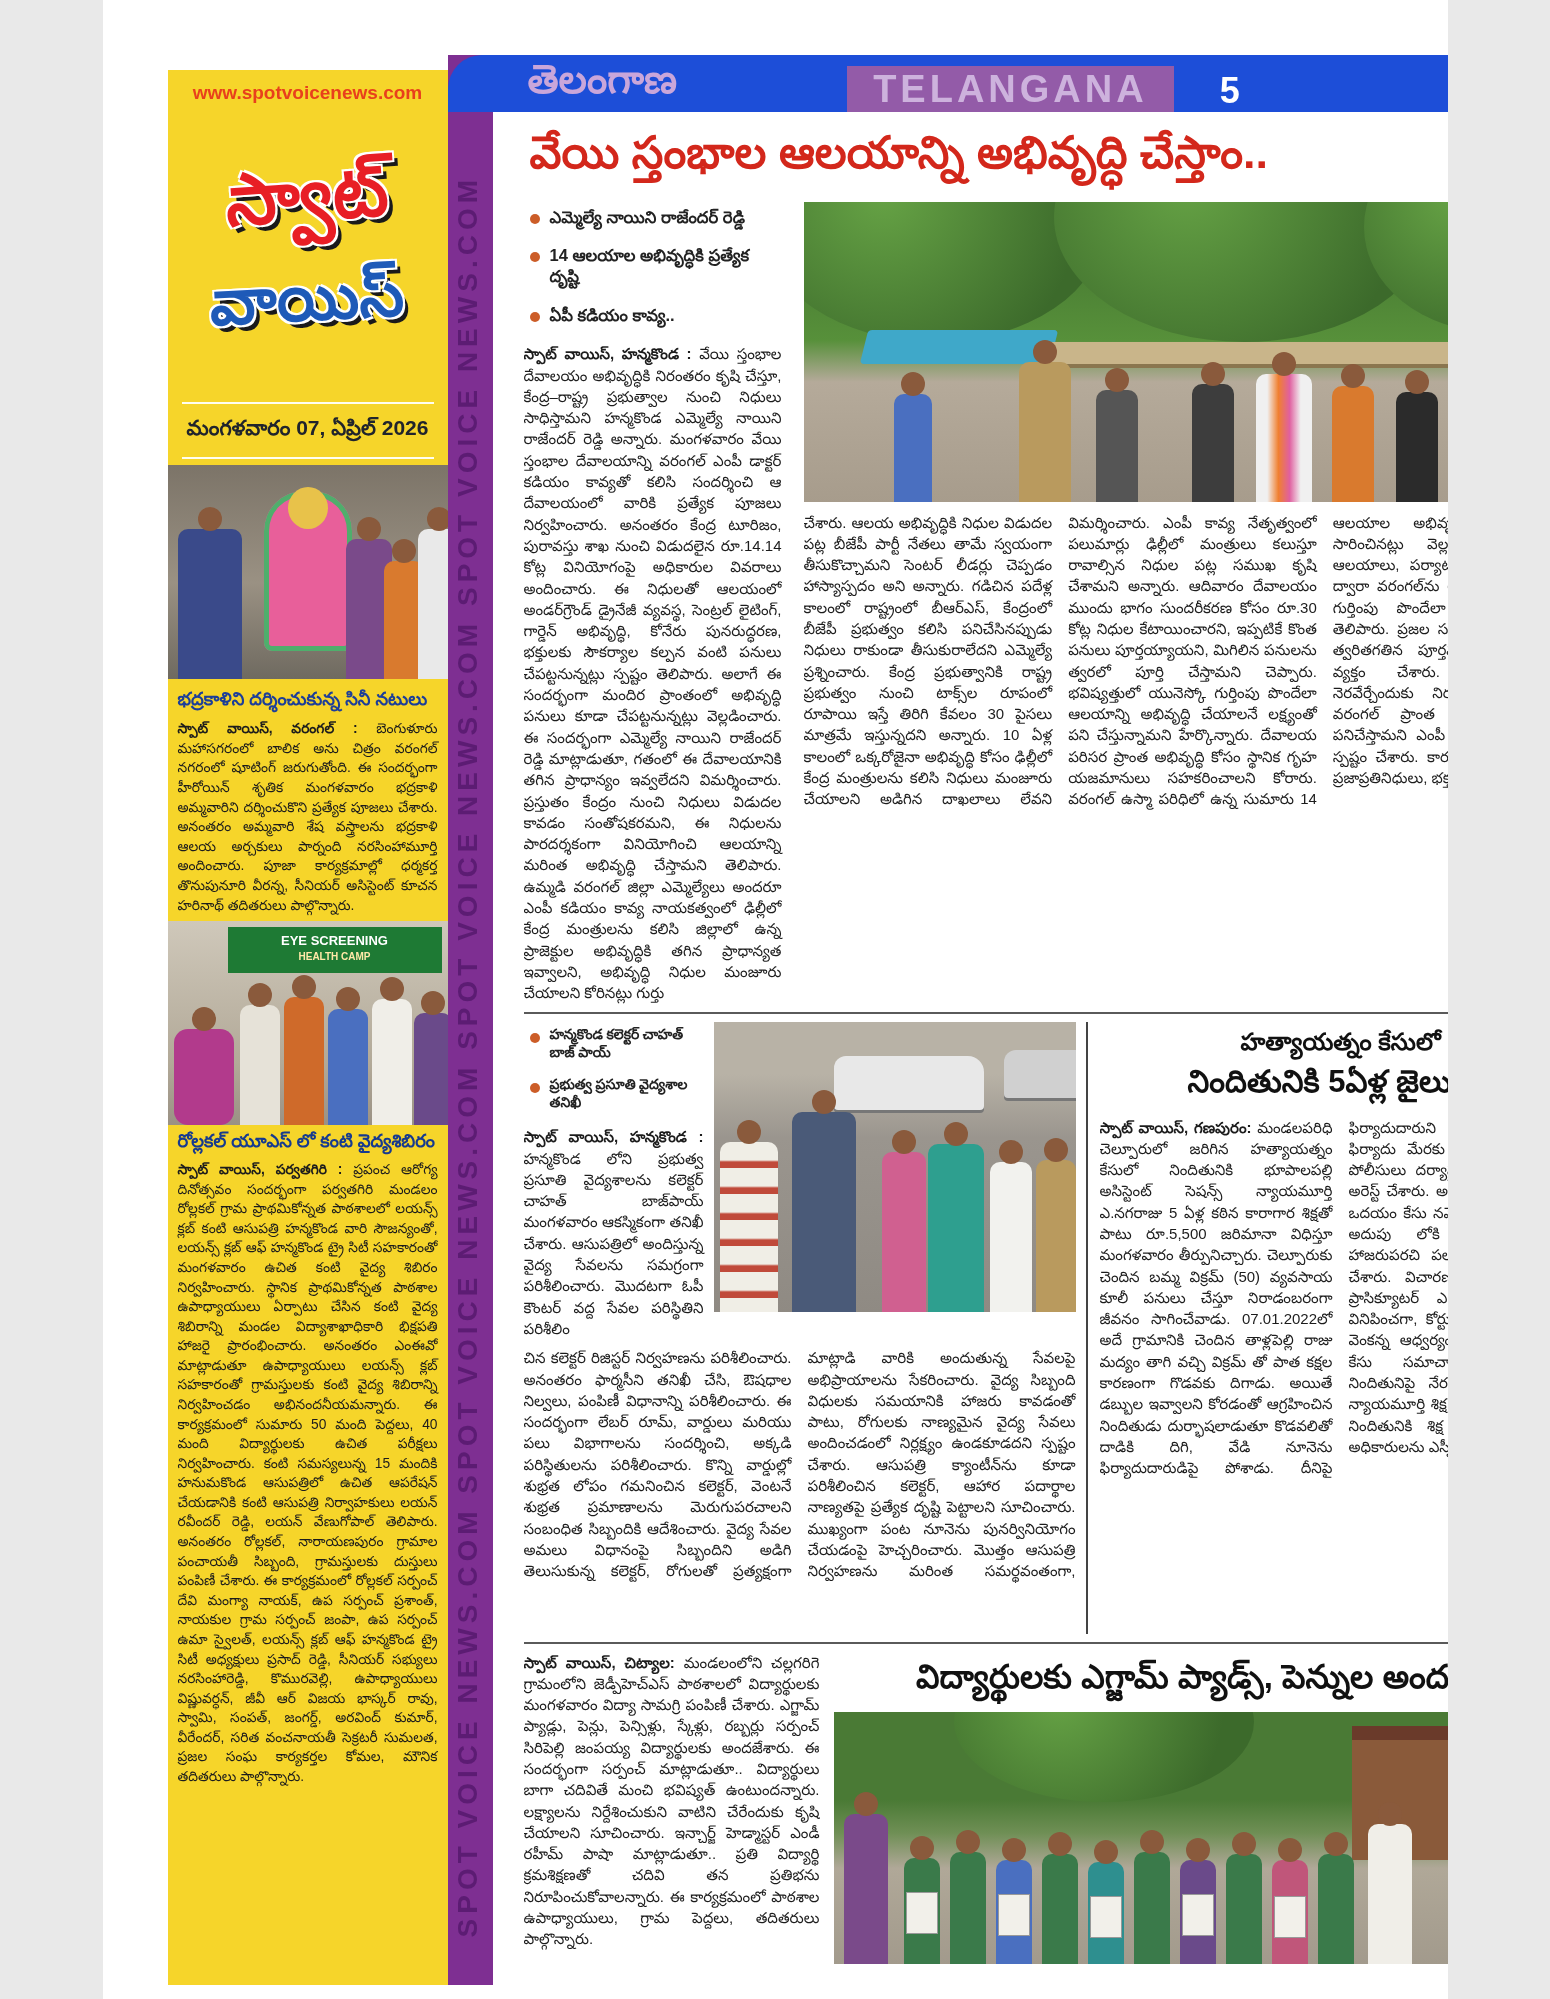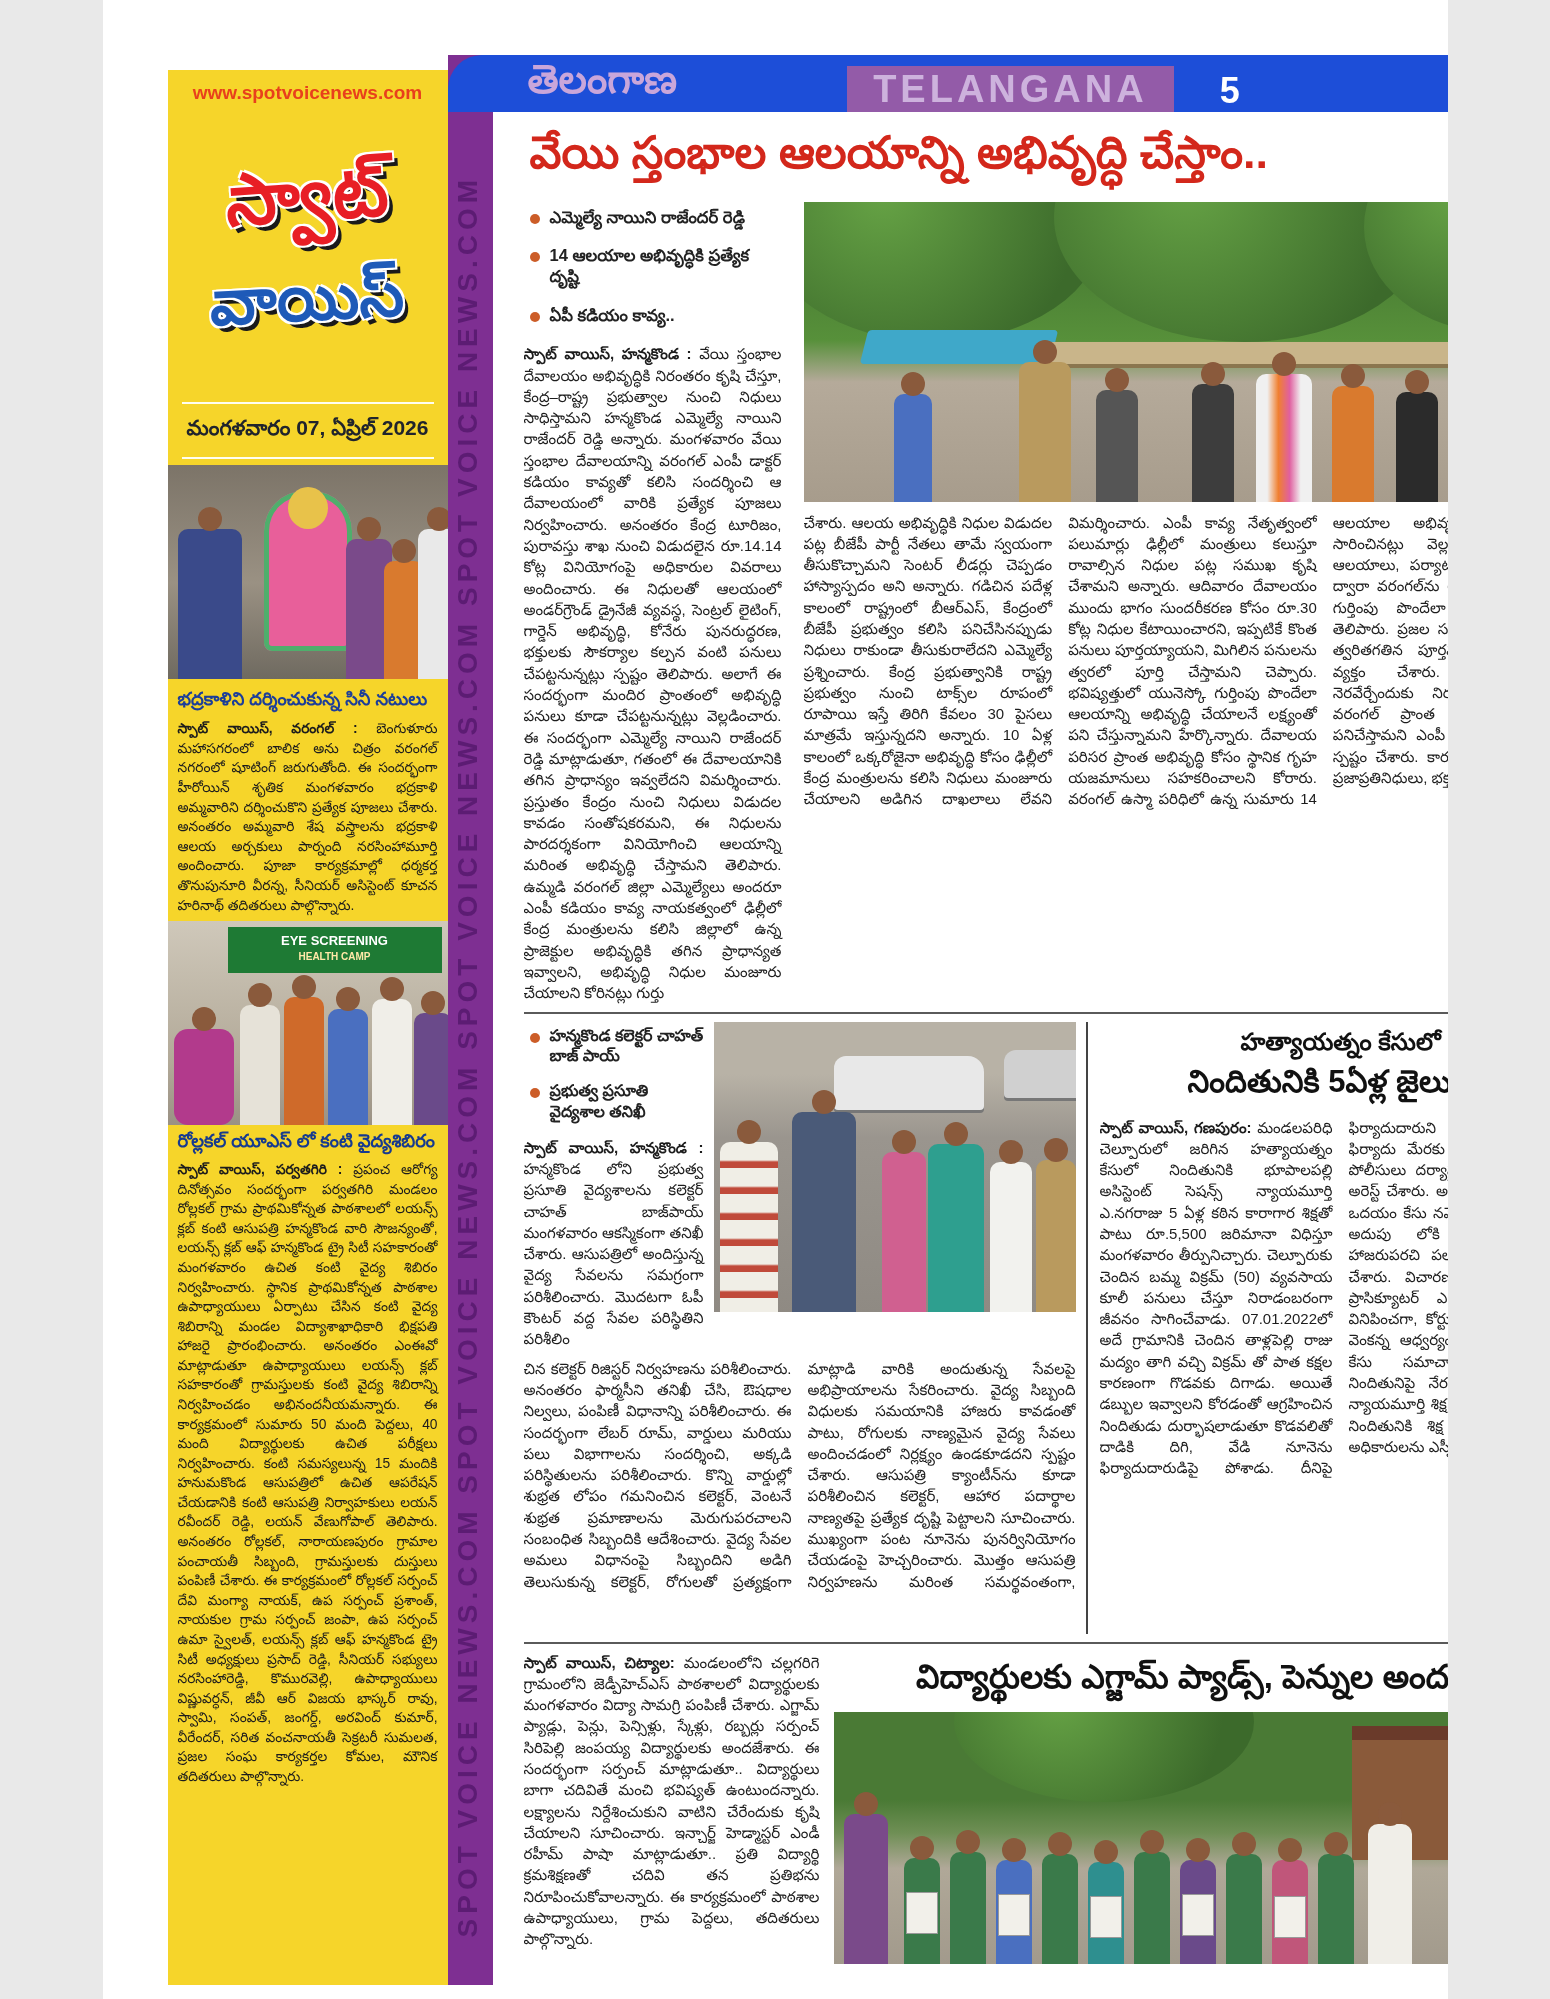--- a/index.html
+++ b/index.html
@@ -45,21 +45,21 @@
   .body{font-size:15px;line-height:1.42;text-align:justify;margin:0;}
   .art1-right{flex:1;min-width:0;}
   .cols3{column-count:3;column-gap:16px;height:492px;overflow:hidden;margin-top:10px;}
   .cols2{column-count:2;column-gap:16px;overflow:hidden;}
   .rule{border:none;border-top:2px solid #5a5a5a;margin:8px 0;}
   .midrow{display:flex;height:612px;overflow:hidden;}
   .art2{width:552px;flex:none;padding-right:10px;}
   .art2 h2{font-size:40px;color:#111;margin:4px 0 10px 8px;font-weight:bold;}
   .art2-top{display:flex;gap:10px;}
   .art2-left{width:180px;flex:none;}
-  .art2-left .bullets li{font-size:16px;margin-bottom:14px;}
+  .art2-left .bullets li{font-size:14px;margin-bottom:14px;font-family:Liberation Serif, serif;}
   .art2-cols{height:238px;margin-top:8px;}
   .vdiv{width:2px;background:#444;flex:none;}
   .art3{flex:1;min-width:0;padding-left:12px;}
   .jail-h1{font-size:24px;text-align:center;margin:6px 0 2px;font-weight:bold;color:#111;}
   .jail-h2{font-size:31px;text-align:center;margin:0 0 10px;font-weight:bold;color:#111;}
   .art3 .cols2{height:500px;}
   .botrow{display:flex;height:330px;overflow:hidden;gap:14px;}
   .art4-left{width:296px;flex:none;overflow:hidden;}
   .art4-right{flex:1;min-width:0;}
   .art4-right h2{font-size:33px;color:#111;font-weight:bold;margin:6px 0 8px;text-align:center;}

